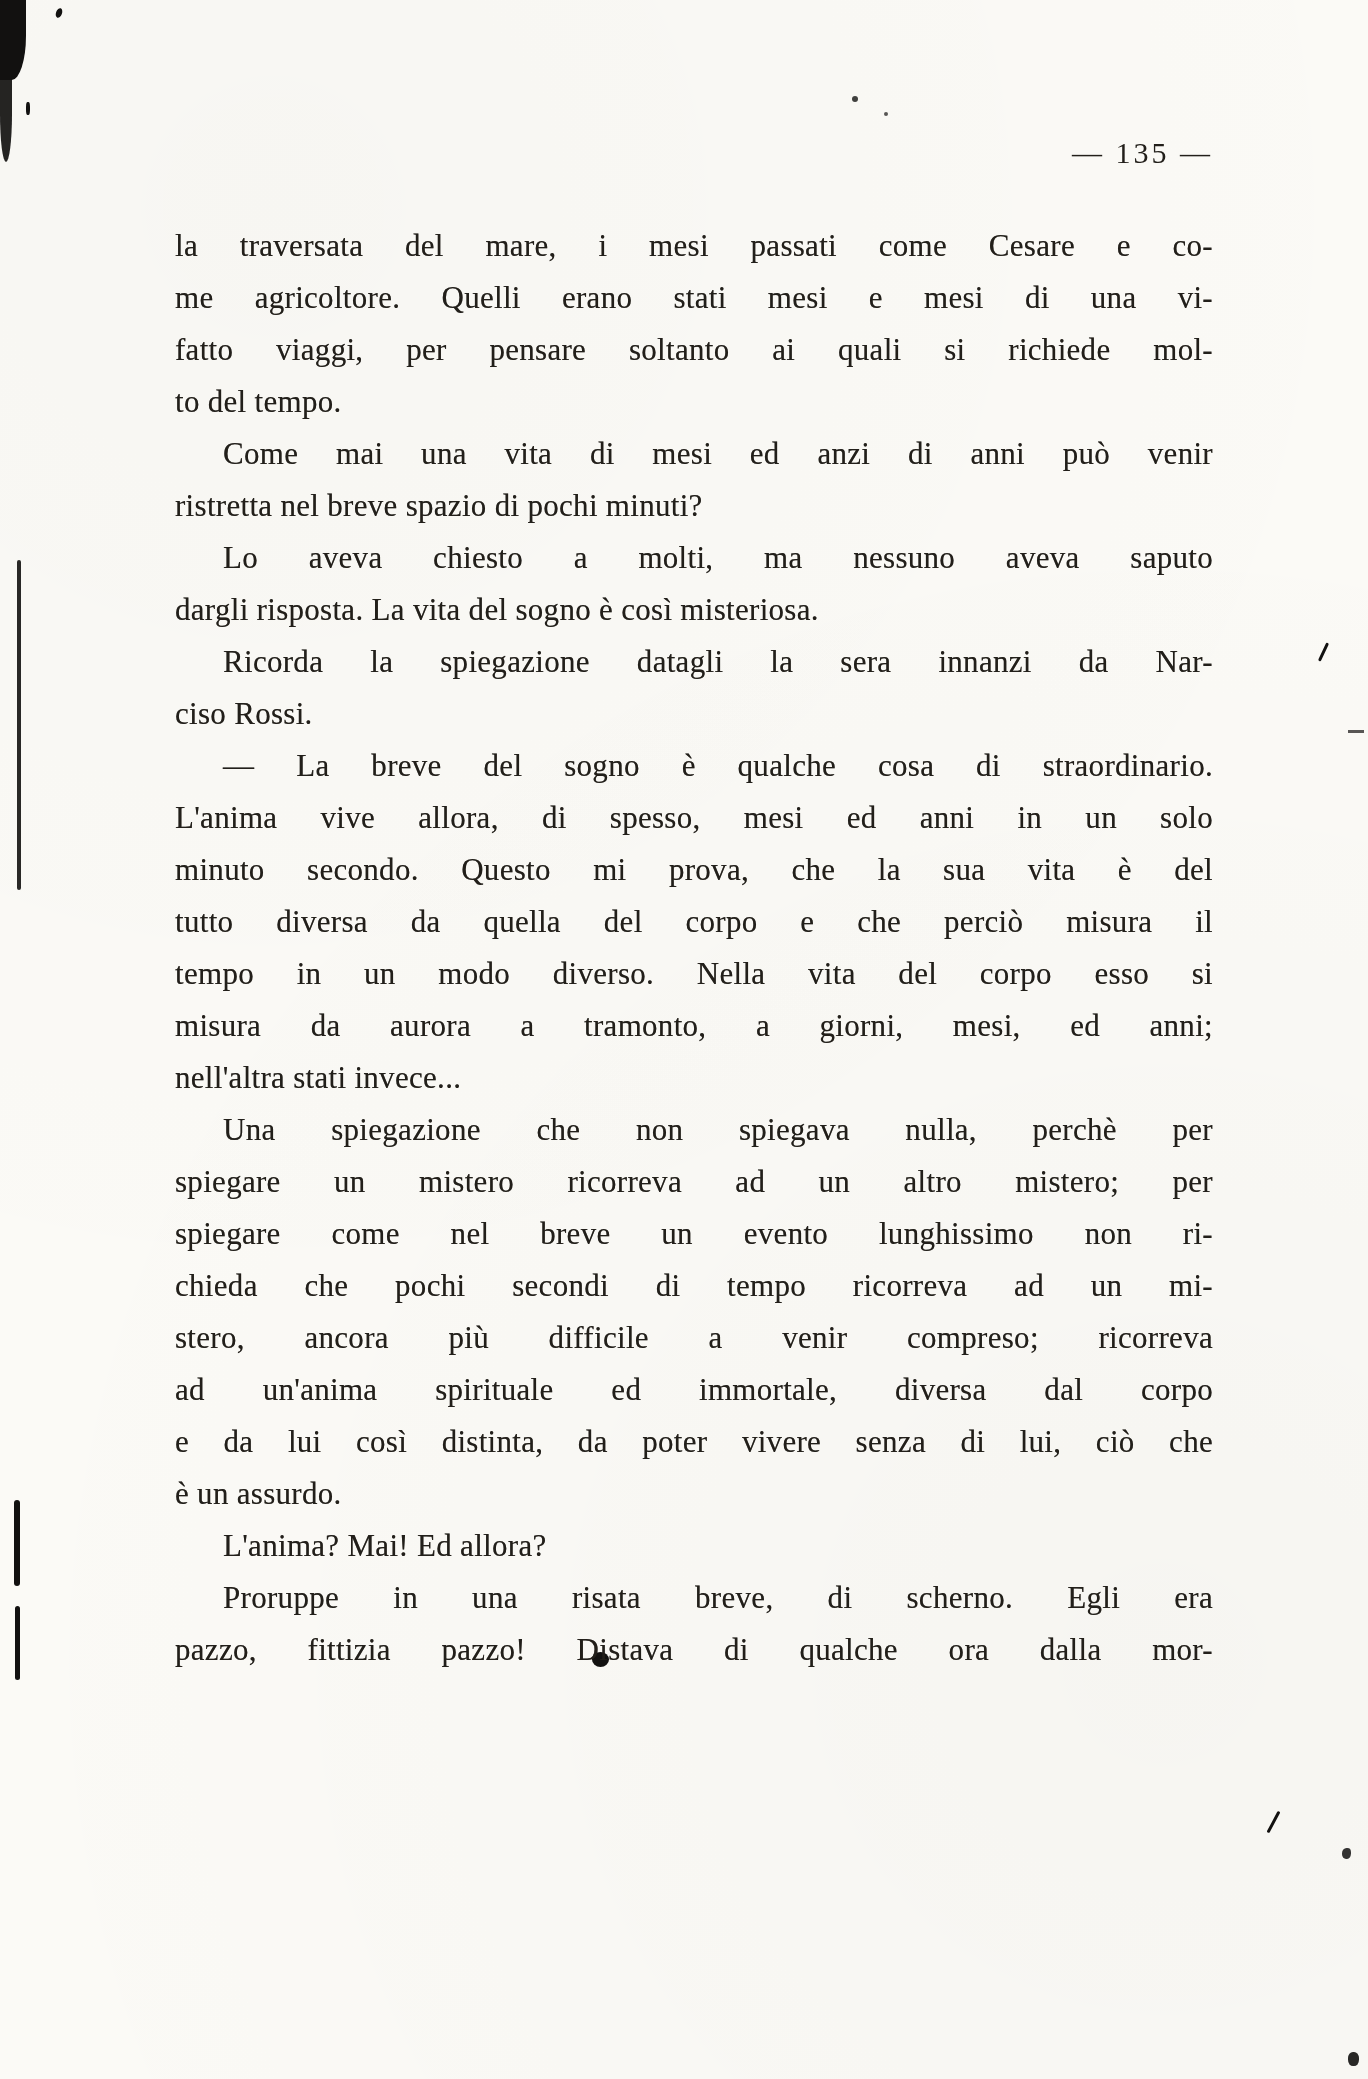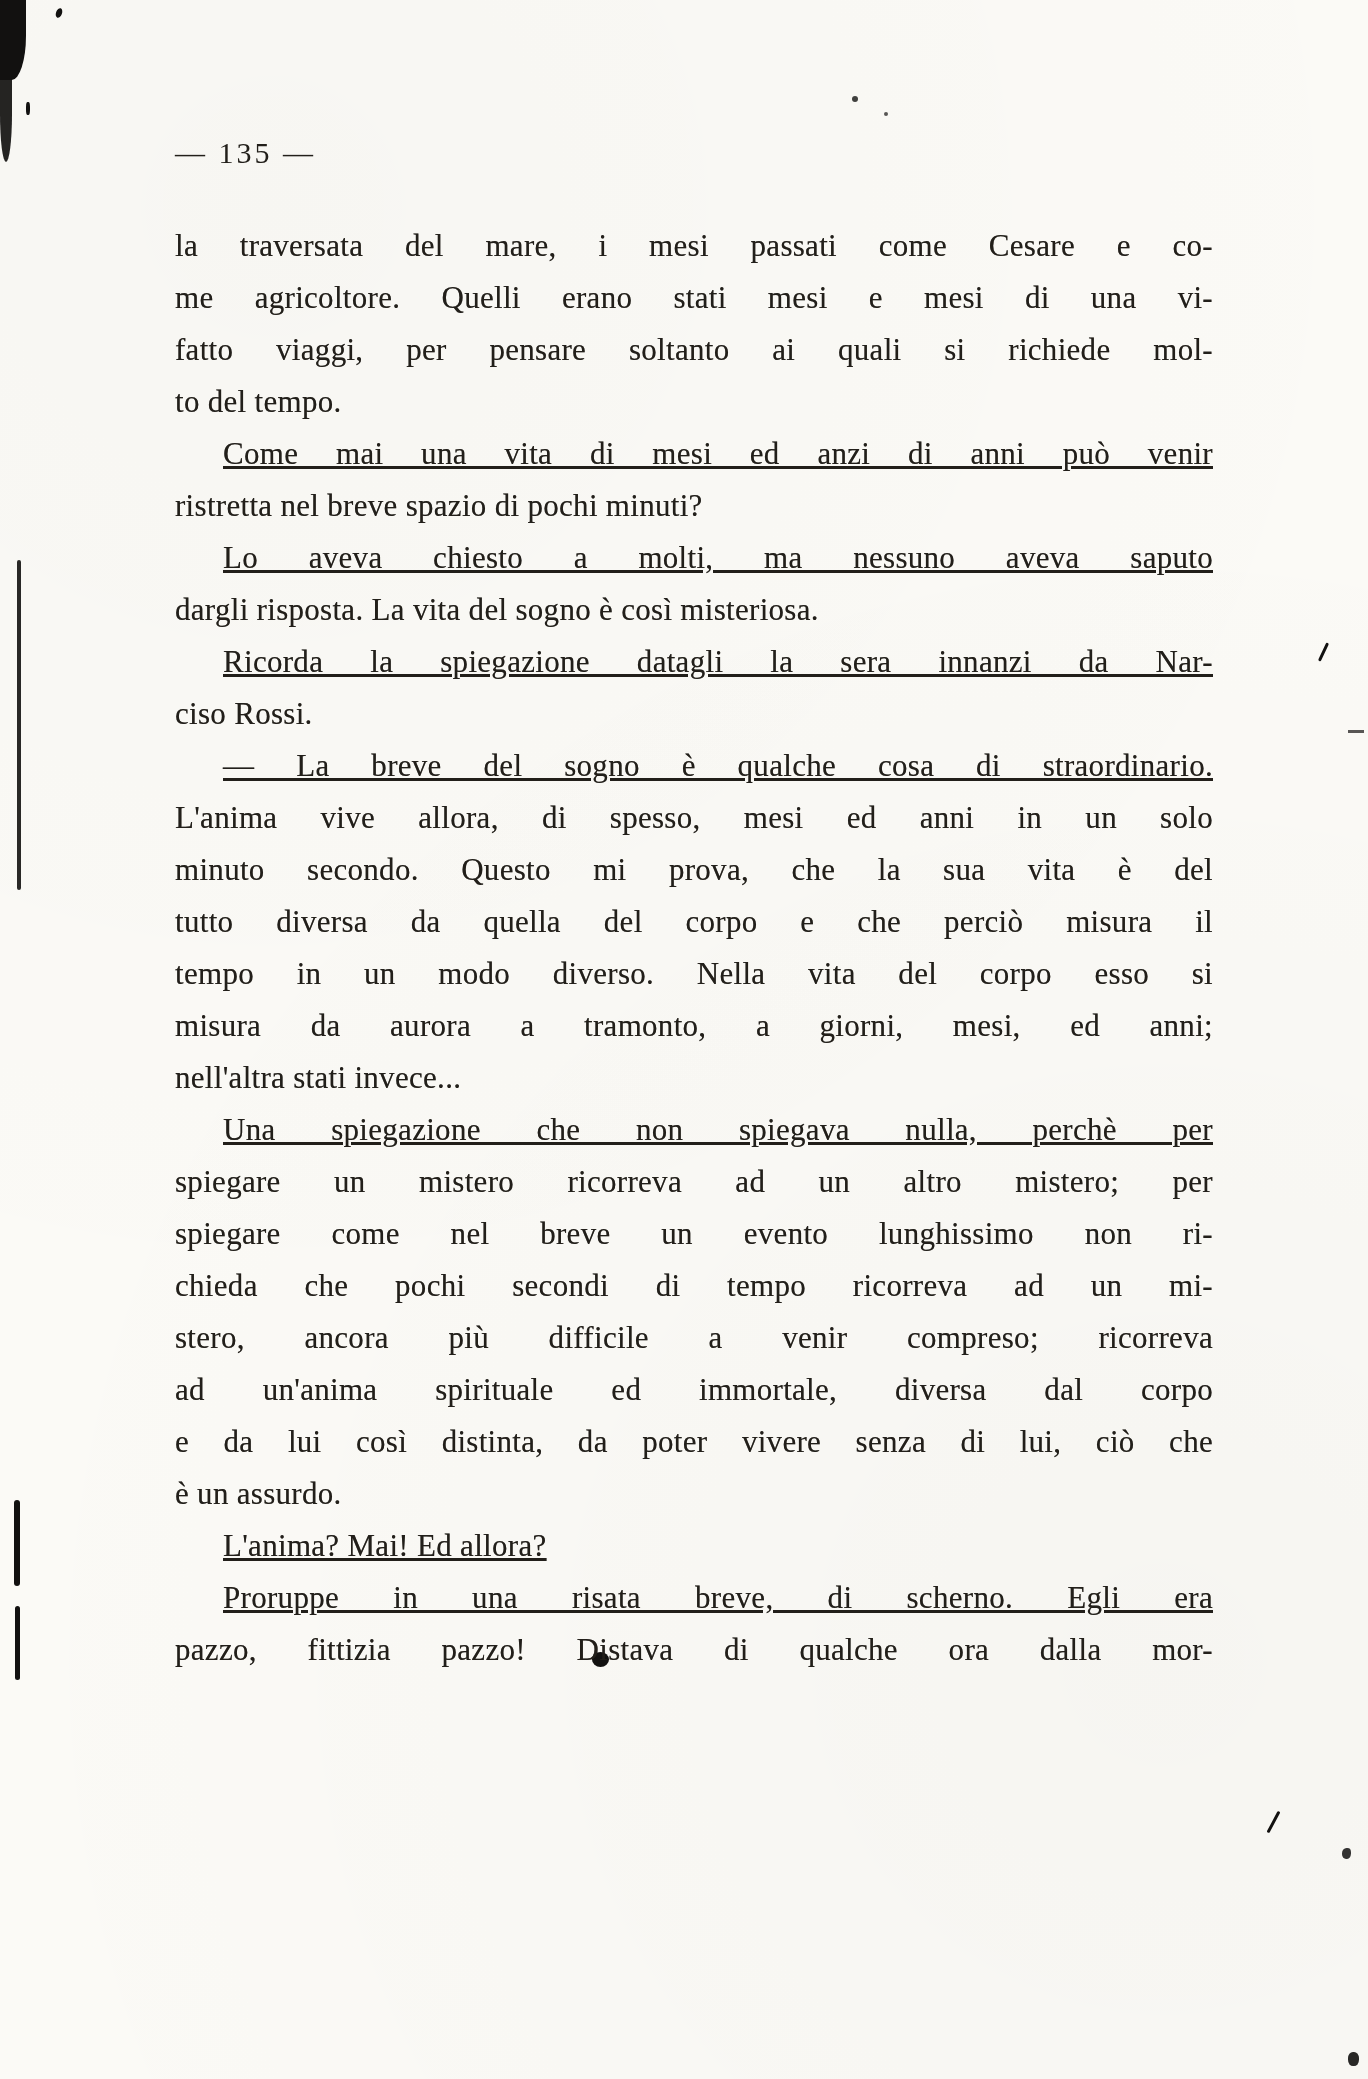--- a/index.html
+++ b/index.html
@@ -17,21 +17,21 @@
       radial-gradient(circle at 85% 80%, rgba(0,0,0,0.02), transparent 60%);
     overflow: hidden;
     font-family: "Liberation Serif", serif;
     color: var(--ink);
   }
   .page-number {
     position: absolute;
     top: 136px;
     left: 175px;
     width: 1038px;
-    text-align: left;
+    text-align: right;
     font-size: 30px;
     letter-spacing: 3px;
   }
   .text-body {
     position: absolute;
     top: 220px;
     left: 175px;
     width: 1038px;
   }
   .line {
@@ -39,21 +39,21 @@
     line-height: 52px;
     letter-spacing: 0.3px;
     text-align: justify;
     text-align-last: justify;
     text-shadow: 0 0 0.5px rgba(34,31,26,0.55);
     white-space: nowrap; 
     overflow: visible;
   }
   .line { white-space: normal; } 
   .line.last { text-align-last: left; }
-  .line.indent { text-indent: 48px; text-decoration: underline; }
+  .line.indent { text-indent: 48px; }
 
   
   .artifact { position: absolute; background: #121110; }
   .a-top-block   { left: 0; top: 0; width: 26px; height: 80px; border-radius: 0 0 55% 0; }
   .a-top-strip   { left: 0; top: 66px; width: 12px; height: 96px; opacity: .92; border-radius: 0 0 50% 50%; }
   .a-left-line   { left: 17px; top: 560px; width: 4px; height: 330px; opacity: .9; border-radius: 2px; }
   .a-left-dash1  { left: 14px; top: 1500px; width: 6px; height: 86px; border-radius: 3px; }
   .a-left-dash2  { left: 15px; top: 1606px; width: 5px; height: 74px; border-radius: 3px; }
   .a-speck-1     { left: 56px; top: 8px; width: 6px; height: 10px; border-radius: 50%; transform: rotate(20deg); }
   .a-speck-2     { left: 26px; top: 102px; width: 4px; height: 13px; border-radius: 40%; }

